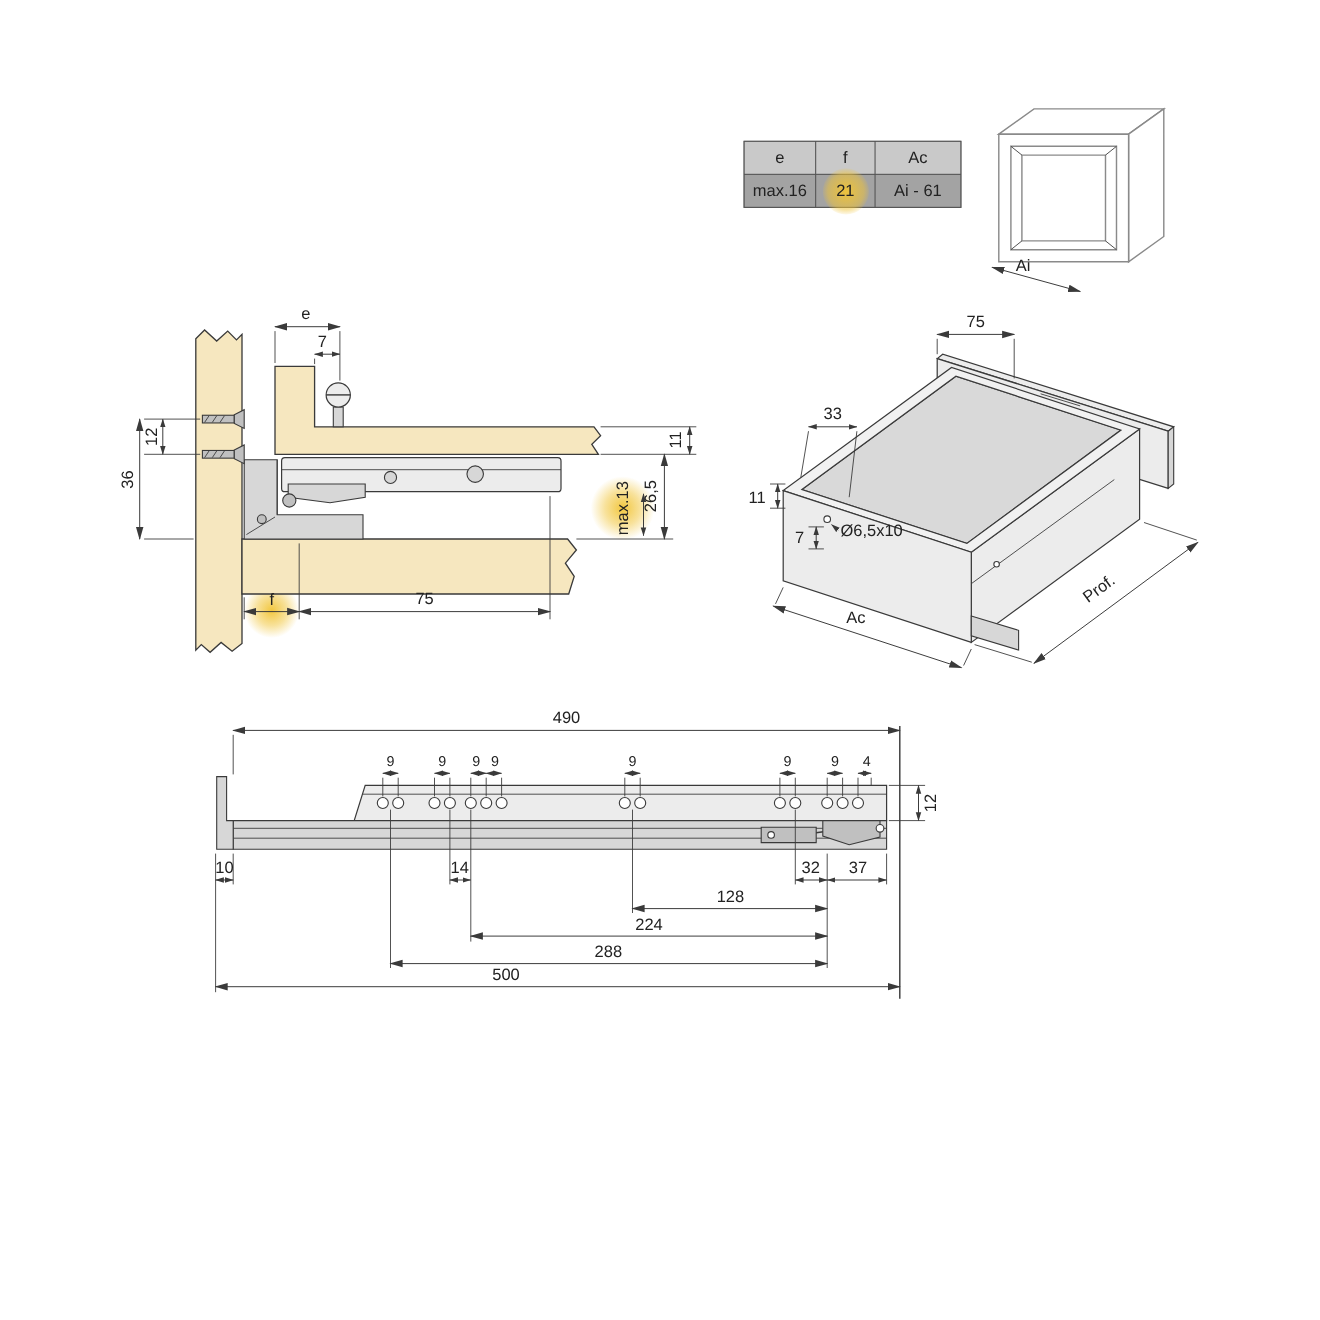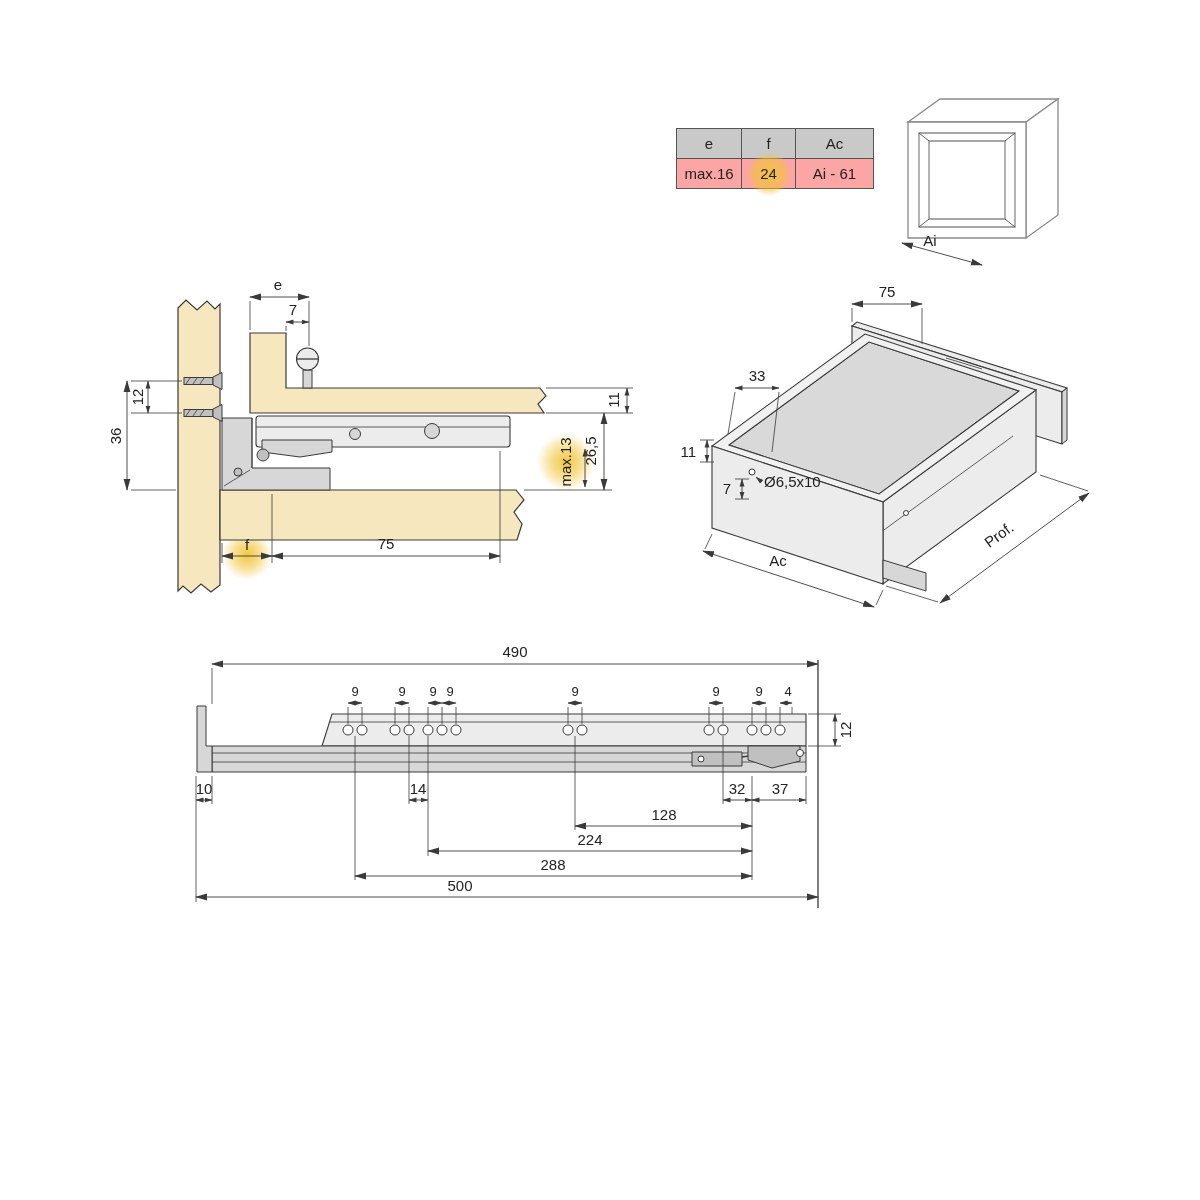--- a/index.html
+++ b/index.html
@@ -17,21 +17,21 @@
   .metal3 { fill:#c0c0c0; stroke:#3a3a3a; stroke-width:1; }
   .hole { fill:#ffffff; stroke:#3a3a3a; stroke-width:1; }
   .cube { fill:#ffffff; stroke:#8a8a8a; stroke-width:1.3; }
   text.dimtxt { font:15px "Liberation Sans", sans-serif; fill:#222; }
   text.dimtxt-sm { font:13px "Liberation Sans", sans-serif; fill:#222; }
 
   
   .spec-table { position:absolute; left:676px; top:128px;
                 display:grid; grid-template-columns:64px 53px 77px; grid-auto-rows:29px;
                 gap:1px; background:#555; border:1px solid #555; font-size:15px; color:#222; }
-  .spec-table .cell { background:#fca5a5; display:flex; align-items:center; justify-content:center; position:relative; }
+  .spec-table .cell { background:#a3a3a3; display:flex; align-items:center; justify-content:center; position:relative; }
   .spec-table .head { background:#c9c9c9; }
   .spec-table .cell.hl::before { content:""; position:absolute; left:50%; top:50%; width:42px; height:42px;
                 transform:translate(-50%,-50%); border-radius:50%;
                 background:radial-gradient(circle, rgba(241,196,54,0.95) 0%, rgba(241,196,54,0.5) 55%, rgba(241,196,54,0) 75%); }
   .spec-table .cell span { position:relative; z-index:1; }
 </style>
 </head>
 <body>
 
 <div class="canvas">
@@ -301,20 +301,20 @@
     <div class="cell head">
         <span>f</span>
       </div>
     <div class="cell head">
         <span>Ac</span>
       </div>
     <div class="cell">
         <span>max.16</span>
       </div>
     <div class="cell hl">
-        <span>24</span>
+        <span>21</span>
       </div>
     <div class="cell">
         <span>Ai - 61</span>
       </div>
   </div>
 
 </div>
 
 </body></html>

